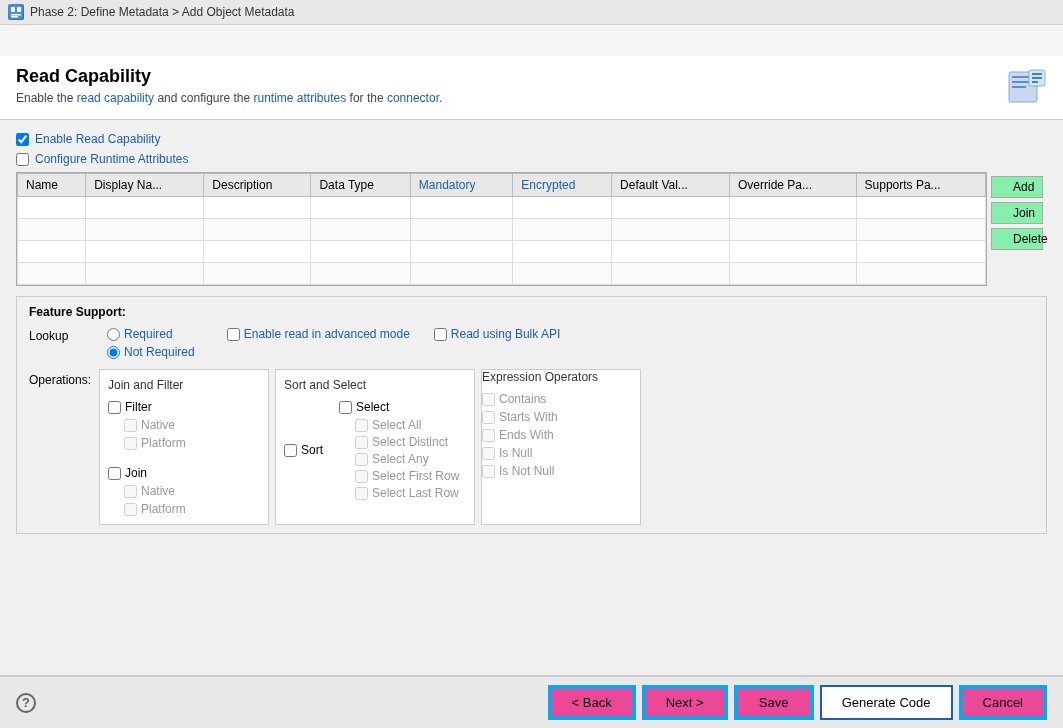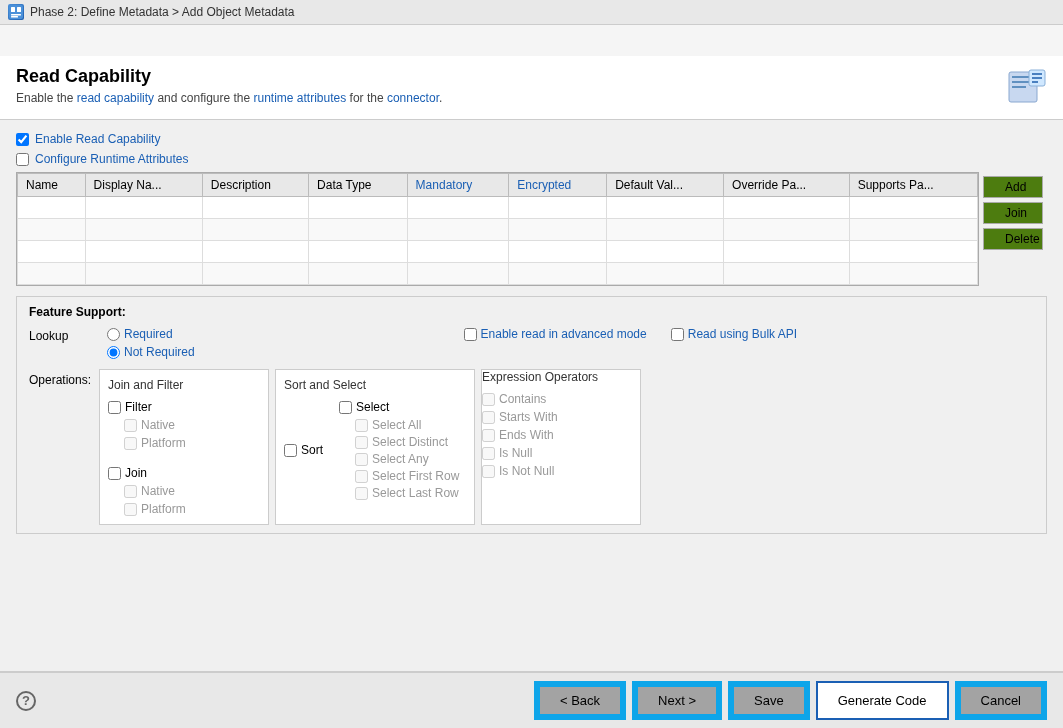--- a/index.html
+++ b/index.html
@@ -130,24 +130,24 @@
 
     
     .table-buttons {
       display: flex;
       flex-direction: column;
       gap: 4px;
       padding: 4px;
       background: #f0f0f0;
     }
     .btn-table {
-      width: 60px;
+      width: 52px;
       padding: 3px 21px;
       font-size: 12px;
-      background: #4d7c0f;
+      background: #86efac;
       border: 1px solid #aaa;
       cursor: pointer;
       text-align: center;
     }
     .btn-table:disabled { color: #aaa; cursor: default; }
 
     
     .feature-section {
       background: #f0f0f0;
       border: 1px solid #ccc;
@@ -186,21 +186,20 @@
       cursor: pointer;
     }
 
     
     .advanced-checkboxes {
       display: flex;
       align-items: center;
       gap: 24px;
       margin-left: 32px;
       flex: 1;
-      justify-content: center;
     }
     .adv-check {
       display: flex;
       align-items: center;
       gap: 4px;
       font-size: 12px;
       cursor: pointer;
     }
     .adv-check label {
       color: #1a5fb4;
@@ -325,22 +324,22 @@
       color: #666;
       cursor: pointer;
     }
     .bottom-buttons {
       display: flex;
       gap: 6px;
     }
     .btn-nav {
       padding: 6px 20px;
       font-size: 13px;
-      background: #a3a3a3;
-      border: 6px solid #0ea5e9;
+      background: #ec4899;
+      border: 4px solid #0ea5e9;
       cursor: pointer;
       min-width: 80px;
       text-align: center;
     }
     .btn-generate {
       background: #fff;
       border: 2px solid #1a5fb4;
       color: #000;
     }
   </style>

